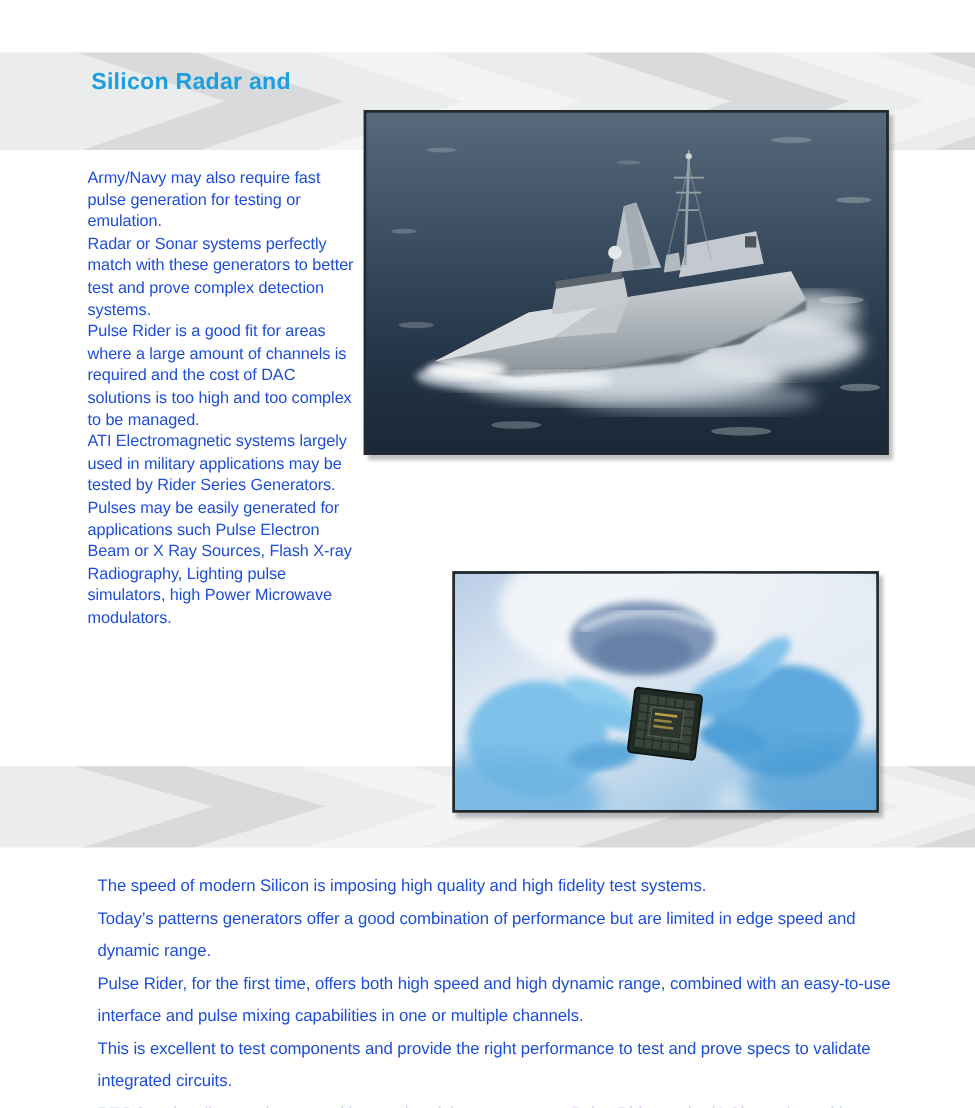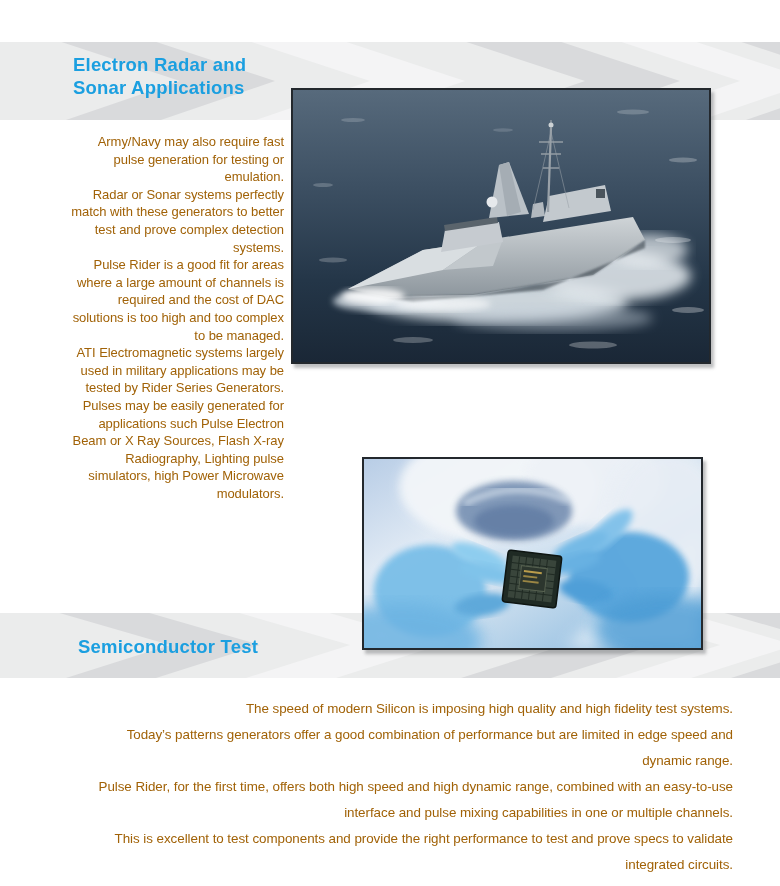--- a/index.html
+++ b/index.html
@@ -11,21 +11,21 @@
   .banner-1{top:42px;height:78px;}
   .banner-2{top:613px;height:65px;}
   .banner svg{position:absolute;left:0;top:0;width:100%;height:100%;}
 
   
   .sec-title{position:absolute;color:#1b9fe0;font-weight:bold;font-size:18.5px;line-height:23px;letter-spacing:.2px;z-index:3;}
   .title-1{left:73px;top:53px;}
   .title-2{left:78px;top:635px;}
 
   
-  .copy{color:#a16207;font-size:13px;line-height:17.6px;white-space:pre-line;letter-spacing:-0.05px;text-align:right;}
+  .copy{color:#1d4ed8;font-size:13px;line-height:17.6px;white-space:pre-line;letter-spacing:-0.05px;}
   .left-col{position:absolute;left:70px;top:133px;width:214px;}
   .left-col .para2{}
   .bottom-copy{position:absolute;left:78px;top:696px;width:655px;font-size:13.4px;line-height:26px;}
 
   
   .figure{position:absolute;border:2px solid #23282d;background:#2a3a4a;
           box-shadow:3px 4px 3px rgba(110,112,115,.45);z-index:4;}
   .figure svg{display:block;}
   .ship-fig{left:291px;top:88px;width:416px;height:272px;}
   .chip-fig{left:362px;top:457px;width:337px;height:189px;}
@@ -57,25 +57,23 @@
         <polygon points="690,-10 780,-10 925,32 780,78 690,78 835,32"></polygon>
       </g>
       <g fill="#f4f4f5">
         <polygon points="205,-10 295,-10 440,32 295,78 205,78 350,32"></polygon>
         <polygon points="575,-10 650,-10 795,32 650,78 575,78 720,32"></polygon>
       </g>
     </svg>
   </div>
 
   <div class="sec-title title-1">
-    <div>Electron Radar and</div>
-    <div>Sonar Applications</div>
-  </div>
-
-  <div class="sec-title title-2">Semiconductor Test</div>
+    <div>Silicon Radar and</div>
+  </div>
+
 
   <div class="left-col">
     <div class="copy para1">Army/Navy may also require fast pulse generation for testing or emulation.
 Radar or Sonar systems perfectly match with these generators to better test and prove complex detection systems.
 Pulse Rider is a good fit for areas where a large amount of channels is required and the cost of DAC solutions is too high and too complex to be managed.</div>
     <div class="copy para2">ATI Electromagnetic systems largely used in military applications may be tested by Rider Series Generators.
 Pulses may be easily generated for applications such Pulse Electron Beam or X Ray Sources, Flash X-ray Radiography, Lighting pulse simulators, high Power Microwave modulators.</div>
   </div>
 
   <div class="figure ship-fig">

